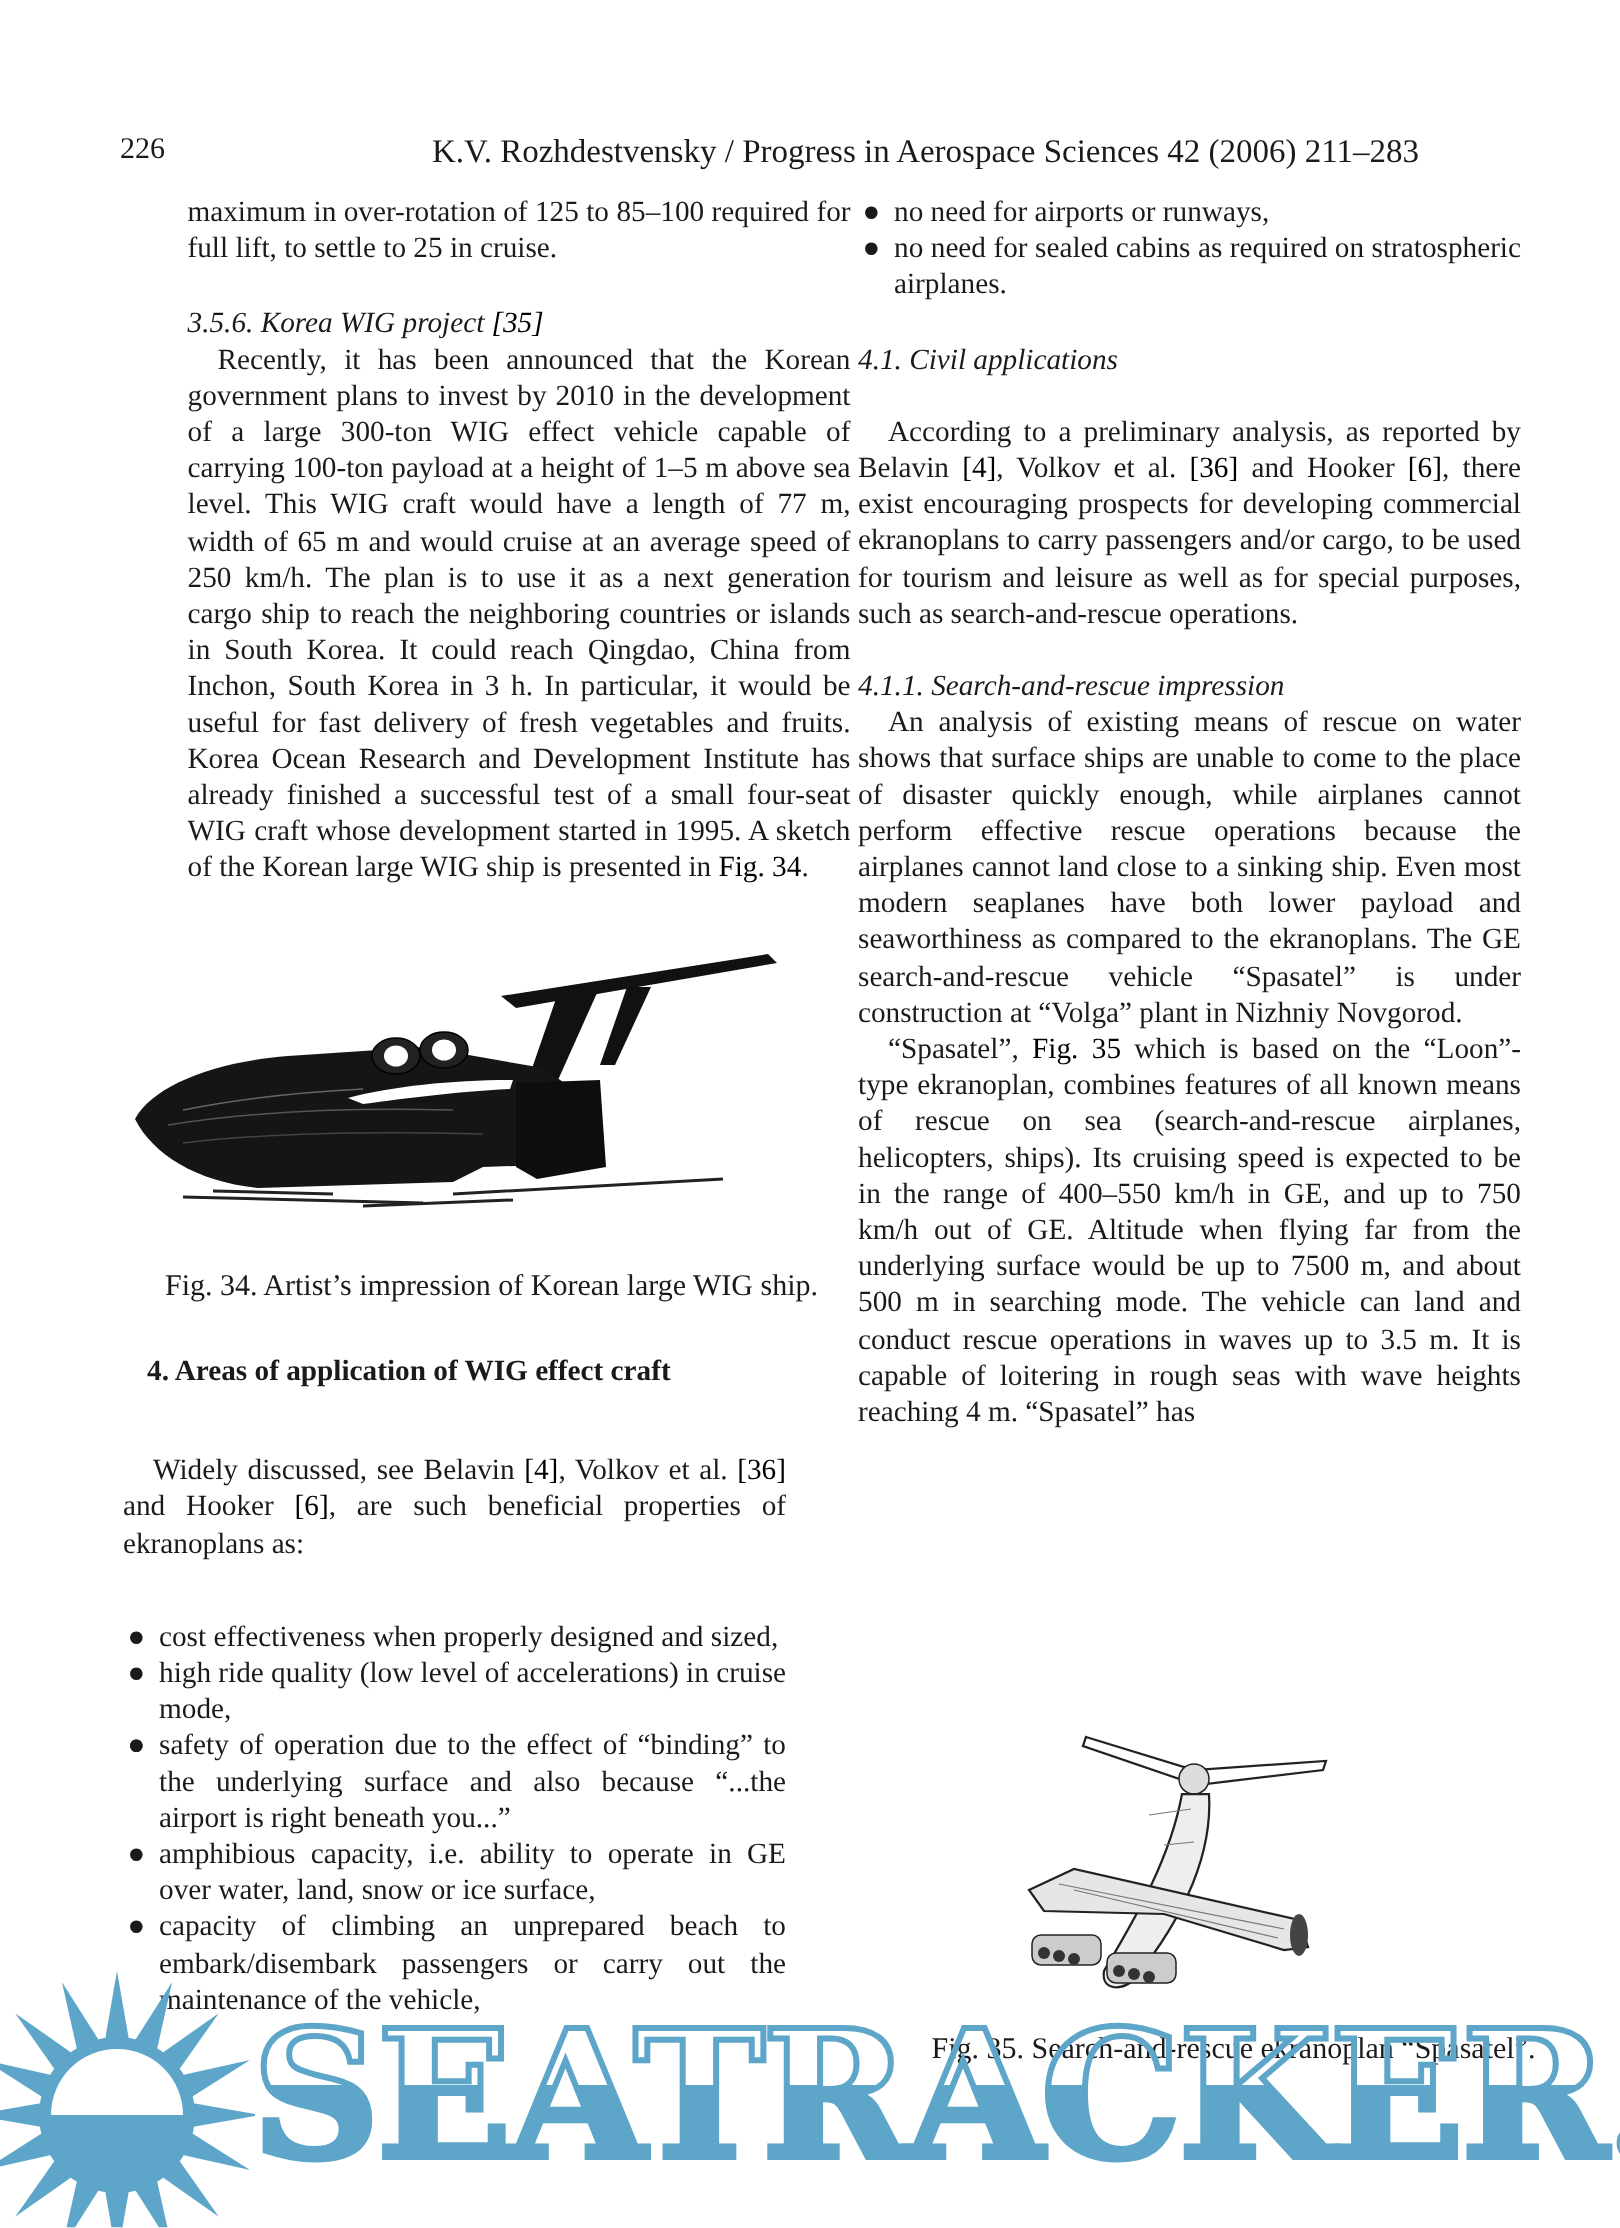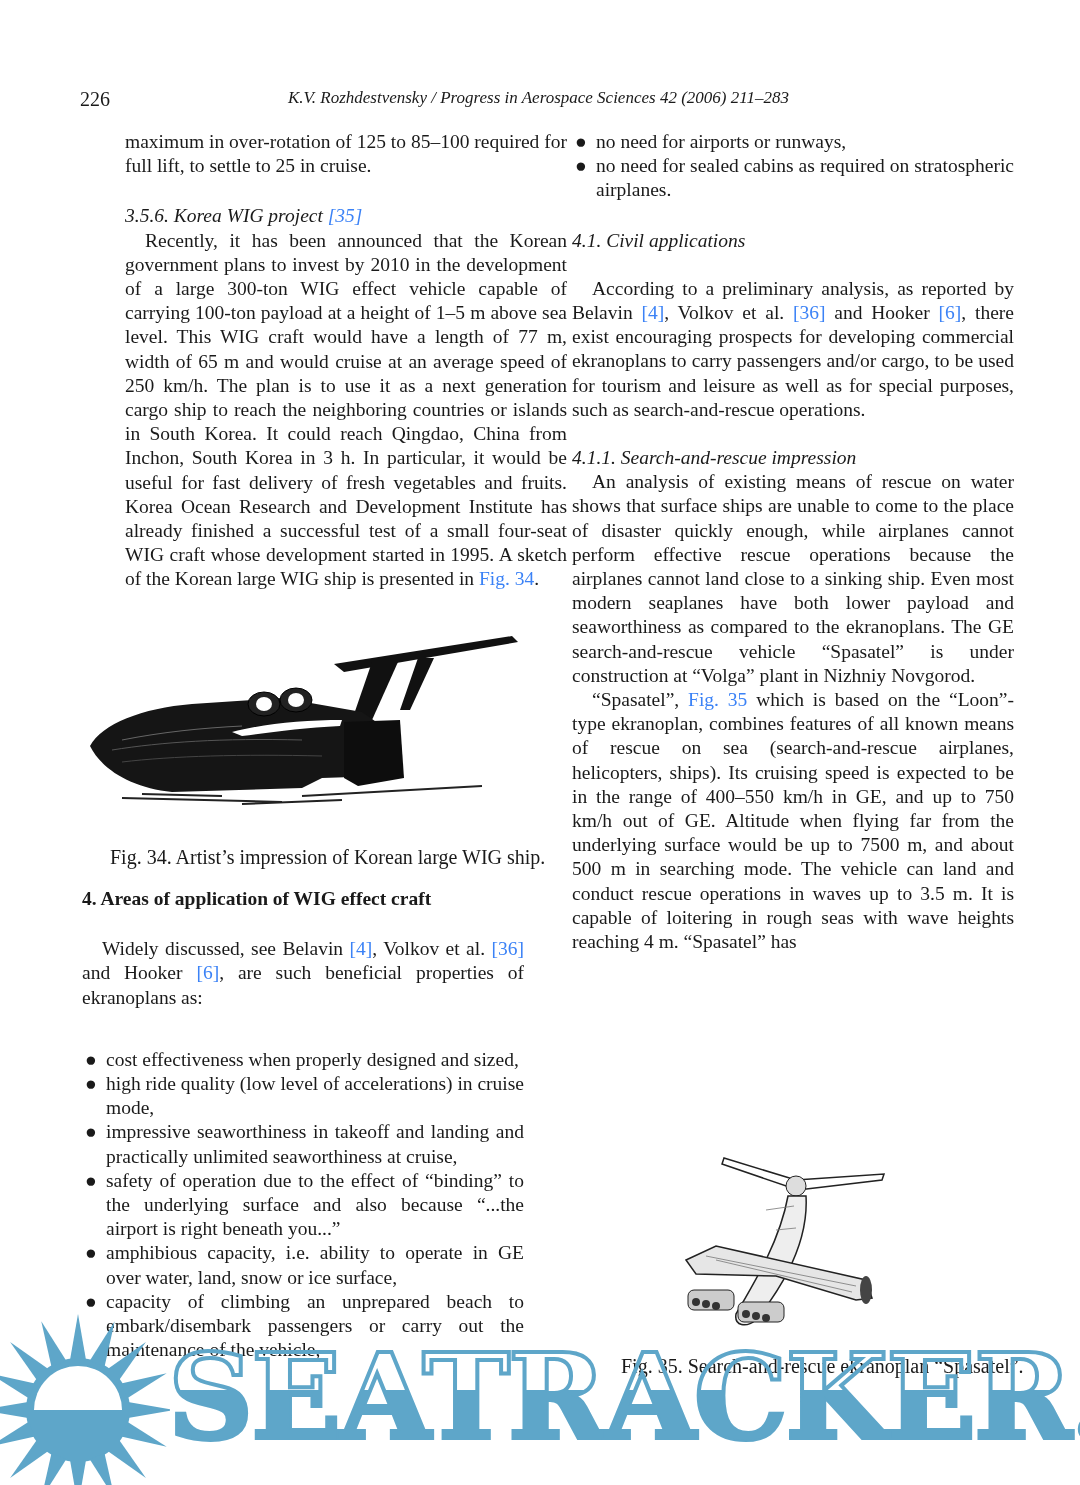--- a/index.html
+++ b/index.html
@@ -3,31 +3,31 @@
 <meta charset="utf-8">
 <style>
   html, body { margin: 0; padding: 0; background: #ffffff; }
   body {
     width: 1080px; height: 1485px; position: relative; overflow: hidden;
     font-family: "Liberation Serif", "DejaVu Serif", serif;
     color: #1a1a1a;
   }
   .abs { position: absolute; }
   .header-num { left: 80px; top: 88px; font-size: 20px; }
-  .header-run { left: 288px; top: 88px; font-size: 17px; font-style: italic; white-space: nowrap; }
+  .header-run { left: 288px; top: 88px; font-size: 22px; white-space: nowrap; }
 
   .col { position: absolute; font-size: 19.5px; line-height: 24.2px; text-align: justify; }
   .col-left { left: 82px; width: 442px; }
   .col-right { left: 572px; width: 442px; }
 
   p { margin: 0; }
   .indent { text-indent: 20px; }
   .sub { font-style: italic; margin: 0; }
-  .h1 { font-weight: bold; margin: 0; }
-  .link { color: #3b82f6; cursor: pointer; }
+  .h1 { font-weight: bold; margin: 16px; }
+  .link { color: #000000; cursor: pointer; }
 
   ul.bullets { list-style: none; margin: 0; padding: 0; }
   ul.bullets li { position: relative; padding-left: 24px; }
   ul.bullets li .dot { position: absolute; left: 3px; top: 0; }
 
   .fig { position: absolute; }
   .caption { position: absolute; font-size: 20px; text-align: center; white-space: nowrap; }
   .wm-text {
     position: absolute; left: 168px; top: 1338px;
     font-family: "DejaVu Serif", serif; font-weight: bold; font-size: 118px; letter-spacing: -2px;
@@ -82,21 +82,21 @@
 <div class="caption" style="left:110px; top:846px;">Fig. 34.  Artist’s impression of Korean large WIG ship.</div>
 
 <div class="col col-left" style="top:887px;">
   <p class="h1">4.  Areas of application of WIG effect craft</p>
   <div style="height:26px"></div>
   <p class="indent"><span>Widely discussed, see Belavin </span><span class="link">[4]</span><span>, Volkov et al. </span><span class="link">[36]</span><span> and Hooker </span><span class="link">[6]</span><span>, are such beneficial properties of ekranoplans as:</span></p>
   <div style="height:38px"></div>
   <ul class="bullets">
     <li><span class="dot">●</span><span>cost effectiveness when properly designed and sized,</span></li>
     <li><span class="dot">●</span><span>high ride quality (low level of accelerations) in cruise mode,</span></li>
-    <li><span class="dot">●</span><span>impressive seaworthiness in takeoff and landing and practically unlimited seaworthiness at cruise,</span></li>
+    <li><span class="dot">●</span></li>
     <li><span class="dot">●</span><span>safety of operation due to the effect of “binding” to the underlying surface and also because “...the airport is right beneath you...”</span></li>
     <li><span class="dot">●</span><span>amphibious capacity, i.e. ability to operate in GE over water, land, snow or ice surface,</span></li>
     <li><span class="dot">●</span><span>capacity of climbing an unprepared beach to embark/disembark passengers or carry out the maintenance of the vehicle,</span></li>
   </ul>
 </div>
 
 <div class="col col-right" style="top:130px;">
   <ul class="bullets">
     <li><span class="dot">●</span><span>no need for airports or runways,</span></li>
     <li><span class="dot">●</span><span>no need for sealed cabins as required on stratospheric airplanes.</span></li>

